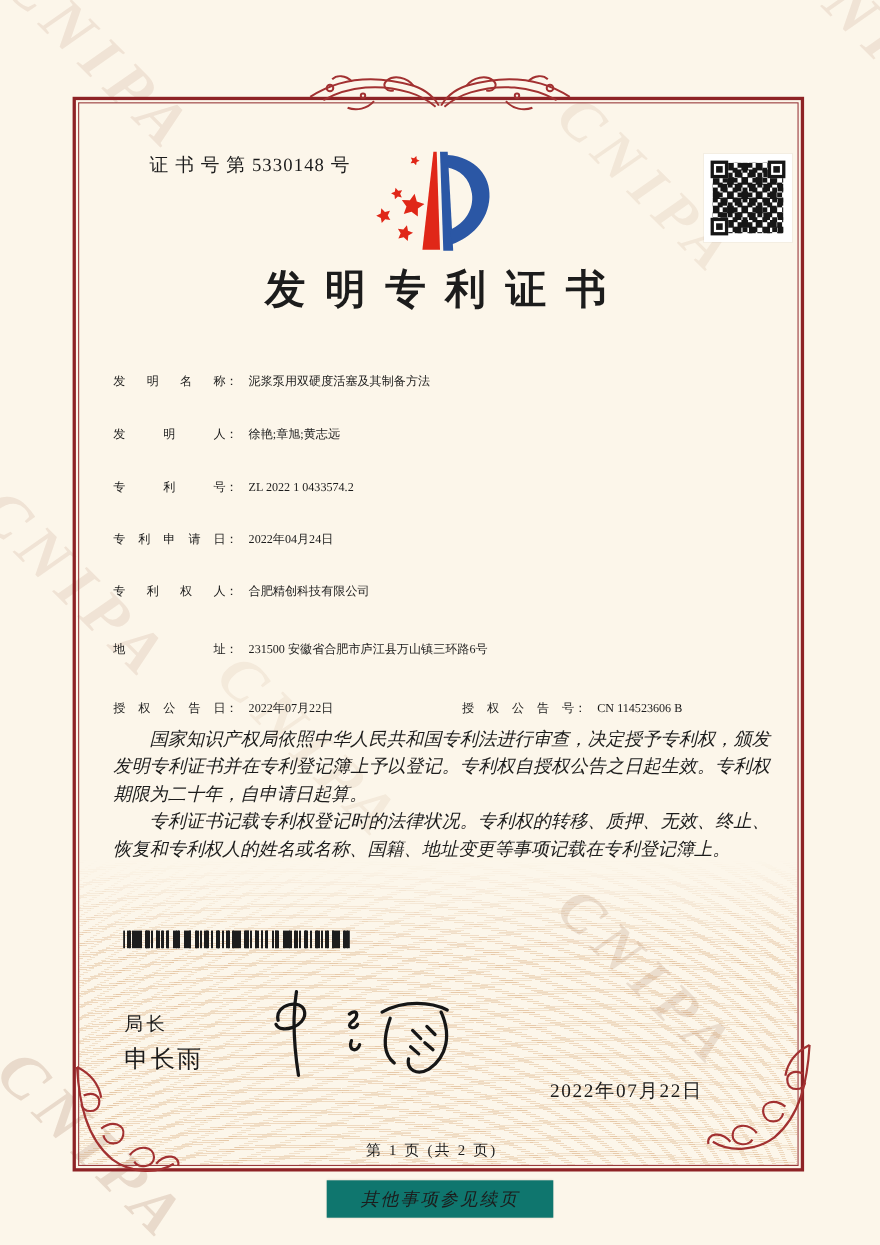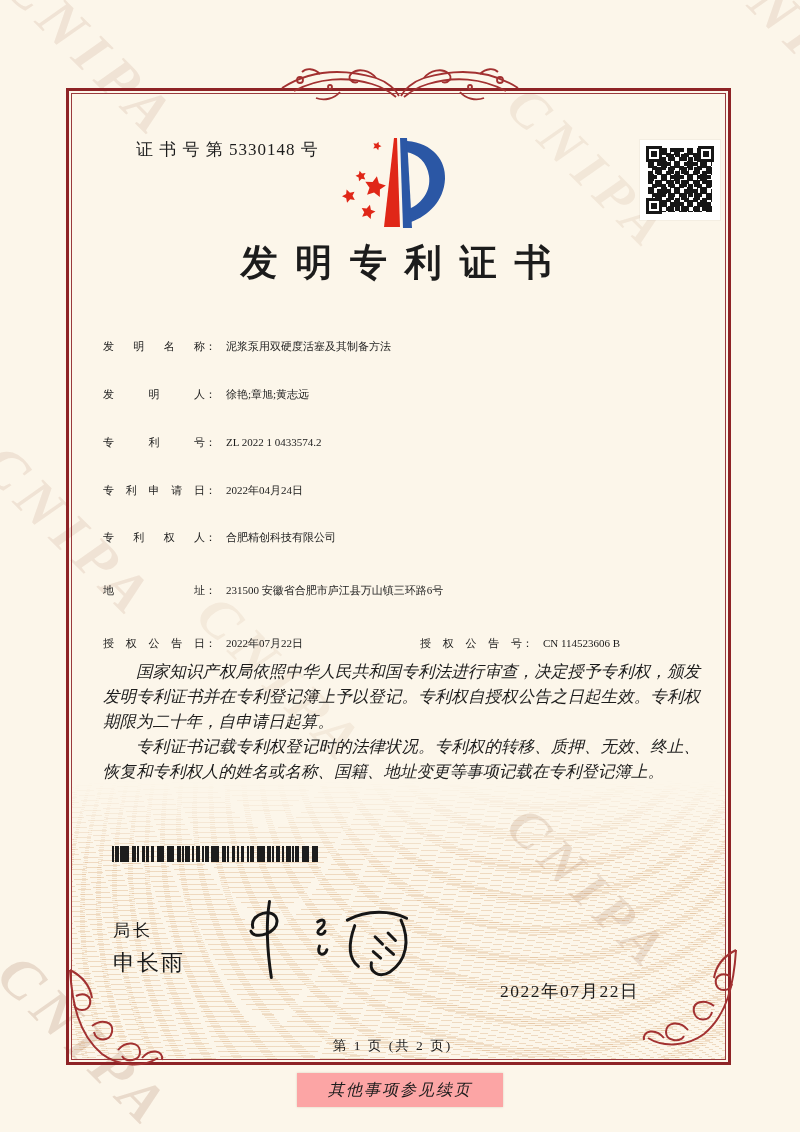--- a/index.html
+++ b/index.html
@@ -57,21 +57,21 @@
       repeating-linear-gradient(90deg,#1d1d1d 0 2px,transparent 2px 5px),
       repeating-linear-gradient(90deg,transparent 0 3px,#1d1d1d 3px 6px,transparent 6px 9px),
       repeating-linear-gradient(90deg,transparent 0 8px,#1d1d1d 8px 10px,transparent 10px 13px);}
   .sig-title{position:absolute;left:113px;top:919px;font-family:"Liberation Sans","DejaVu Sans",sans-serif;
              font-size:17px;font-weight:500;letter-spacing:3px;}
   .sig-name{position:absolute;left:113px;top:948px;font-family:"Liberation Sans","DejaVu Sans",sans-serif;
             font-size:22px;font-weight:500;letter-spacing:2px;}
   .signature{position:absolute;left:236px;top:896px;}
   .issue-date{position:absolute;left:500px;top:979px;font-size:17.5px;letter-spacing:1.5px;}
   .page-info{position:absolute;left:0;top:1037px;width:785px;text-align:center;font-size:13.5px;letter-spacing:2px;}
-  .note-box{position:absolute;left:297px;top:1073px;width:206px;height:34px;background:#fca5a5;
+  .note-box{position:absolute;left:297px;top:1073px;width:206px;height:34px;background:#0f766e;
             box-shadow:0 0 2px rgba(120,90,60,0.25);display:flex;align-items:center;justify-content:center;}
   .note-box span{font-style:italic;font-size:16px;letter-spacing:2px;}
 </style>
 </head>
 <body>
 
 <div class="page">
 
   <span class="wm" style="left:-18px;top:18px;font-size:58px;">CNIPA</span>
   <span class="wm" style="left:694px;top:2px;font-size:58px;">CNIPA</span>

